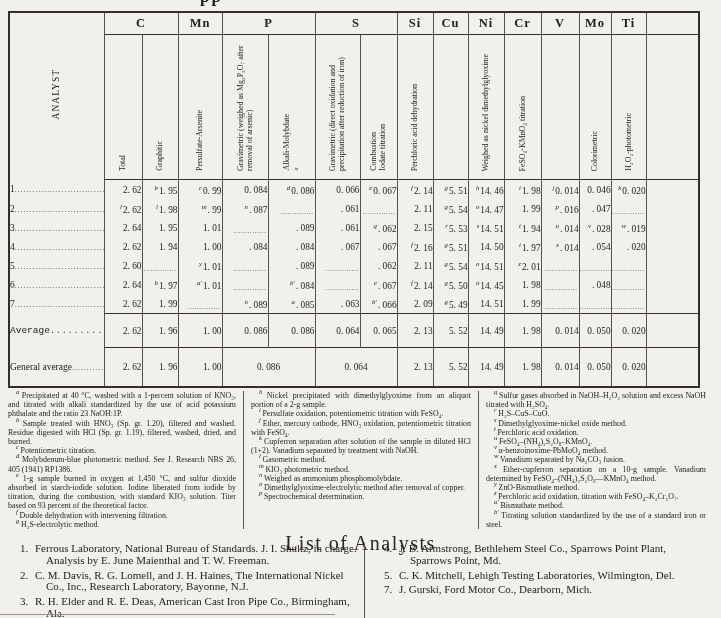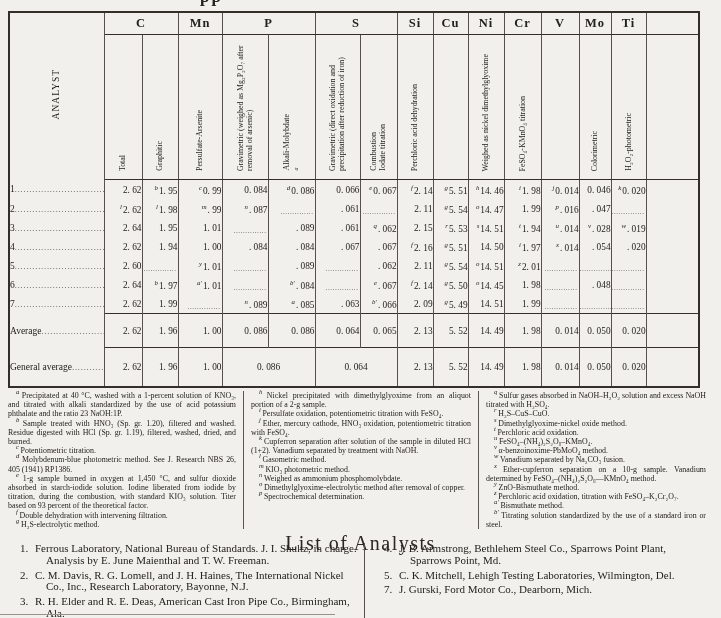--- a/index.html
+++ b/index.html
@@ -53,21 +53,21 @@
   }
   .lbl{font-size:9.5px;padding:0 2px 0 5px;}
   .lw{display:flex;align-items:baseline;}
   .ltxt{white-space:nowrap;}
   .dots{flex:1;overflow:hidden;white-space:nowrap;}
   .dots::after{
     content:"....................................................";
     font-size:8.5px;letter-spacing:.8px;color:#3f3c35;
   }
   tr.avg td{border-top:1.3px solid #33302a;height:33px;}
-  tr.avg td.lbl{border-top:0;}
+  tr.avg td.lbl{border-top:0;font-family:Liberation Mono, monospace;}
   tr.gavg td{border-top:1.3px solid #33302a;height:38px;}
   tr.gavg td.lbl{border-top:0;text-align:center;}
   .trail{background:transparent;}
 
   
   .fnwrap{position:absolute;left:8px;top:391px;width:707px;display:flex;}
   .fncol{width:235px;padding-right:7px;box-sizing:border-box;}
   .fncol + .fncol{border-left:1px solid #5a564e;padding-left:7px;}
   .fn{margin:0;font-size:7.9px;line-height:9.2px;text-align:justify;text-indent:8px;}
   .fm{font-style:italic;font-size:6.6px;line-height:0;}

